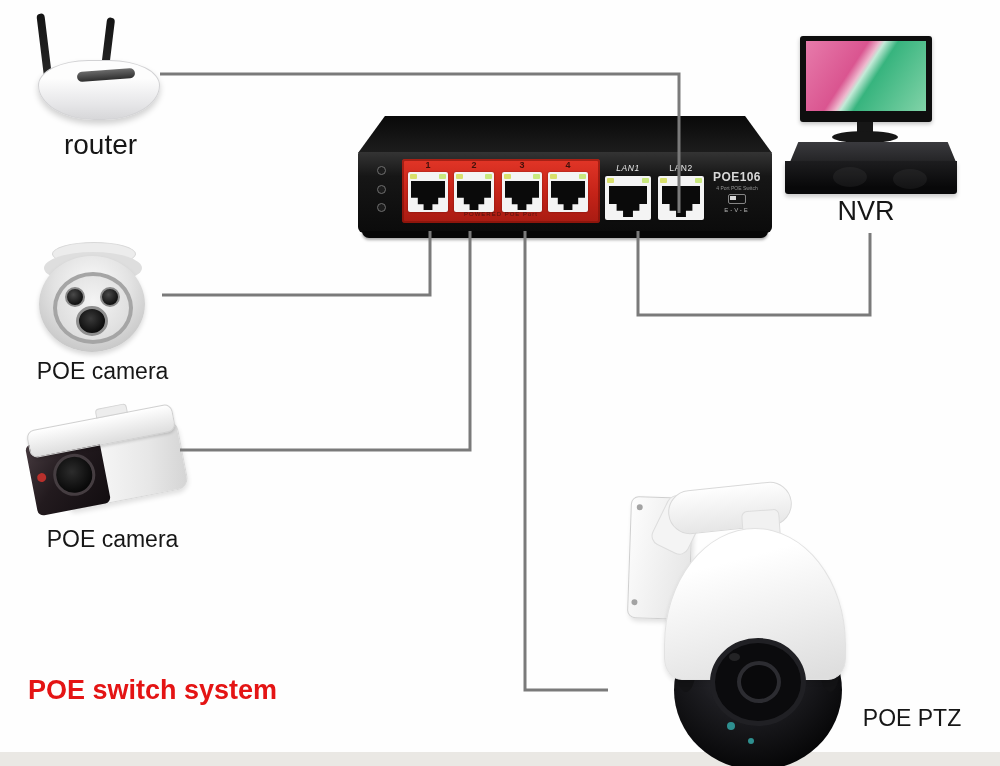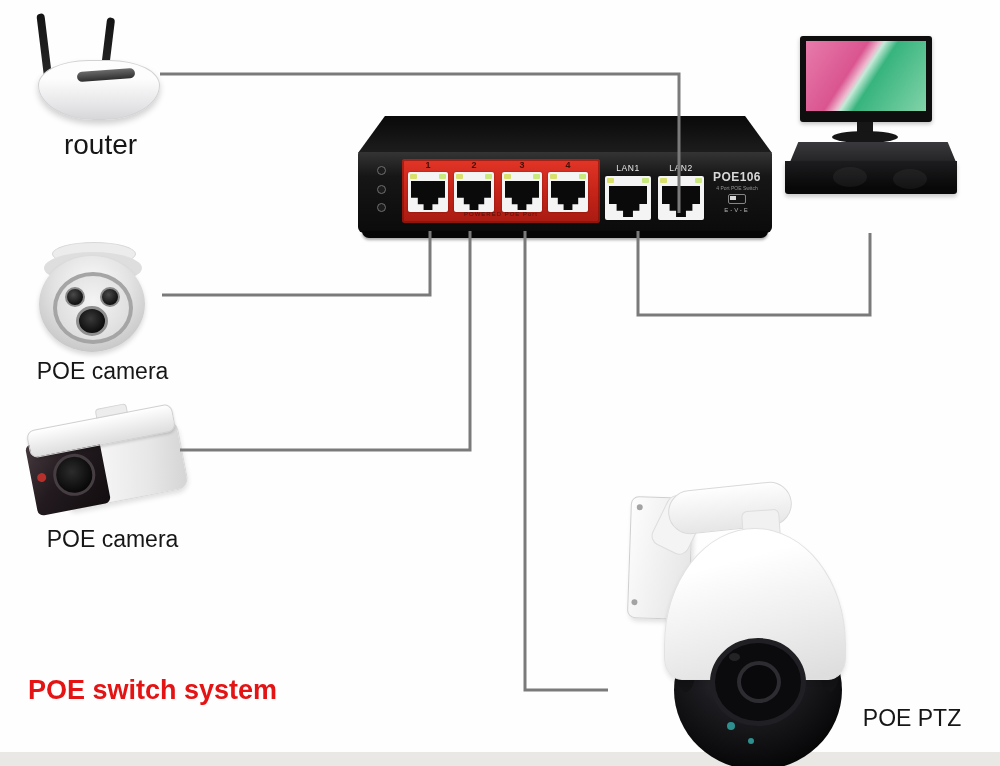--- a/index.html
+++ b/index.html
@@ -205,21 +205,21 @@
         </div>
       <div class="bezel poe" style="left:146px;">
           <div class="led l"></div>
           <div class="led r"></div>
           <div class="jack"></div>
         </div>
 
       <div class="poe-caption">POWERED  POE Port</div>
     </div>
 
-    <div class="lan-label" style="left:605px;">LAN1</div>
+    <div class="lan-label" style="left:605px;font-style:italic;">LAN1</div>
     <div class="lan-label" style="left:658px;">LAN2</div>
     <div class="bezel lan" style="left:605px;">
         <div class="led l"></div>
         <div class="led r"></div>
         <div class="jack lan"></div>
       </div>
     <div class="bezel lan" style="left:658px;">
         <div class="led l"></div>
         <div class="led r"></div>
         <div class="jack lan"></div>
@@ -242,20 +242,21 @@
     <div class="mon-neck"></div>
     <div class="mon-base"></div>
   </div>
   <div>
     <div class="nvr-top"></div>
     <div class="nvr-front">
       <div class="nvr-glow" style="left:48px;top:6px;"></div>
       <div class="nvr-glow" style="left:108px;top:8px;"></div>
     </div>
   </div>
+  <div class="lbl center" style="left:806px;top:196px;width:120px;font-size:27px;">NVR</div>
 
   <div>
     <div class="ptz-plate">
       <div class="screw" style="left:5px;top:7px;"></div>
       <div class="screw" style="left:46px;top:11px;"></div>
       <div class="screw" style="left:3px;top:102px;"></div>
       <div class="screw" style="left:44px;top:106px;"></div>
     </div>
     <div class="ptz-armjoin"></div>
     <div class="ptz-arm"></div>

